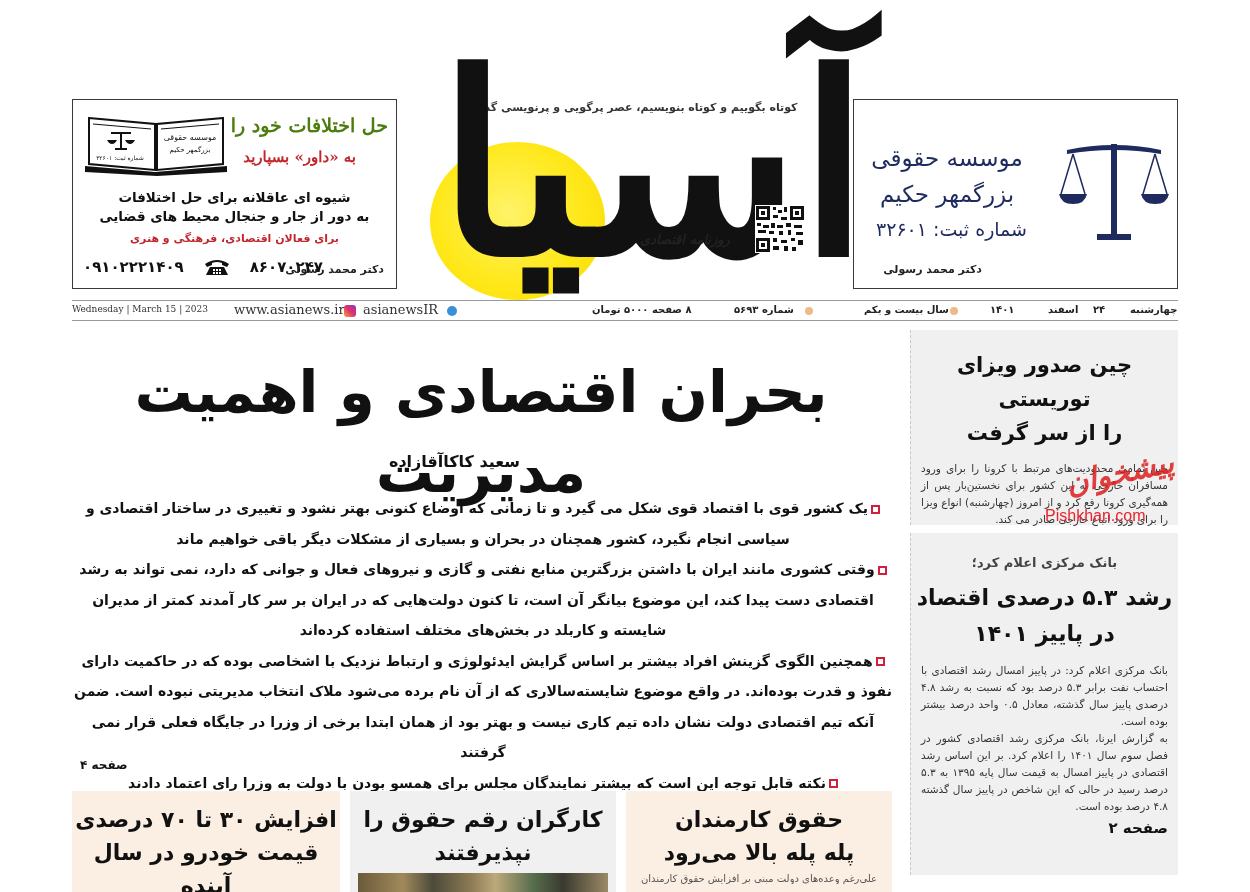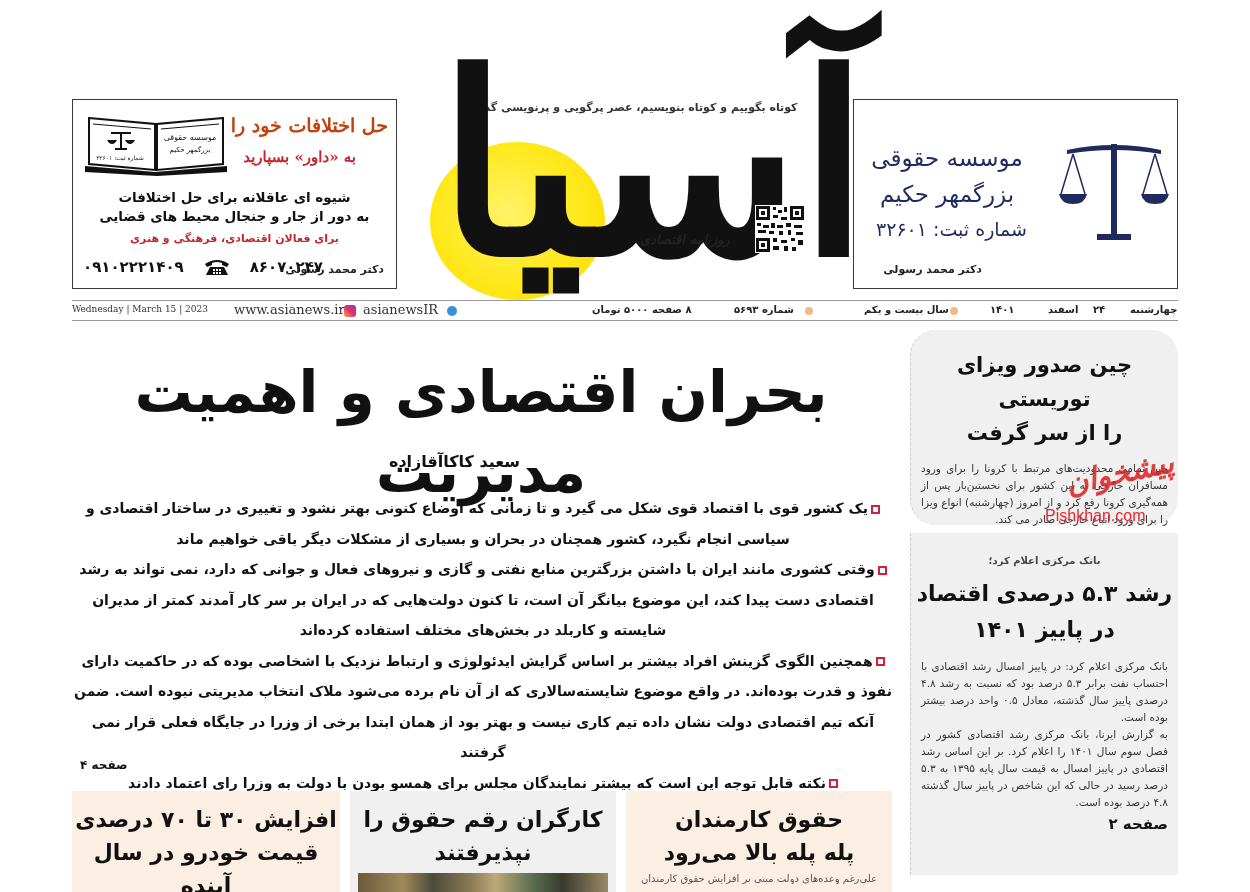--- a/index.html
+++ b/index.html
@@ -10,21 +10,21 @@
   .ad-box { position: absolute; border: 1px solid #3a3a3a; background: #fff; }
   #ad-right { left: 853px; top: 99px; width: 325px; height: 190px; }
   #ad-left { left: 72px; top: 99px; width: 325px; height: 190px; }
 
   .ad-right-title { position: absolute; right: 130px; top: 40px; width: 200px; text-align: center; direction: rtl;
     font-family: "DejaVu Sans", sans-serif; font-size: 23px; color: #1f2a5e; line-height: 36px; }
   .ad-right-reg { position: absolute; right: 150px; top: 118px; direction: rtl; font-size: 19px; color: #1f2a5e; }
   .ad-right-doc { position: absolute; right: 195px; top: 163px; direction: rtl; font-size: 11px; font-weight: bold; color: #222; }
   .scales { position: absolute; left: 205px; top: 38px; width: 110px; height: 110px; }
 
-  .ad-left-red1 { position: absolute; right: 8px; top: 14px; direction: rtl; font-family: "DejaVu Serif", serif; font-weight: bold; font-size: 19px; color: #c2410c; margin-left: 8px; }
+  .ad-left-red1 { position: absolute; right: 8px; top: 14px; direction: rtl; font-family: "DejaVu Serif", serif; font-weight: bold; font-size: 19px; color: #4d7c0f; margin-left: 8px; }
   .ad-left-red2 { position: absolute; right: 40px; top: 48px; direction: rtl; font-family: "DejaVu Serif", serif; font-weight: bold; font-size: 15px; color: #c1272d; }
   .ad-left-black { position: absolute; left: 0; right: 0; top: 88px; text-align: center; direction: rtl; font-weight: bold; font-size: 13.5px; line-height: 19px; color: #111; }
   .ad-left-small { position: absolute; left: 0; right: 0; top: 132px; text-align: center; direction: rtl; font-size: 11px; font-weight: bold; color: #c1272d; }
   .ad-left-phones { position: absolute; left: 10px; top: 158px; font-weight: bold; font-size: 15px; color: #111; display: flex; align-items: center; gap: 20px; direction: ltr; }
   .ad-left-doc { position: absolute; right: 12px; top: 163px; direction: rtl; font-size: 11px; font-weight: bold; color: #222; }
   .book { position: absolute; left: 12px; top: 10px; width: 142px; height: 66px; }
 
   
   .sun { position: absolute; left: 430px; top: 142px; width: 175px; height: 158px; border-radius: 50%;
     background: radial-gradient(circle at 45% 45%, #fff36a 0%, #ffe81a 55%, #f8d800 100%); }
@@ -38,21 +38,21 @@
   .bar-left { position: absolute; left: 0; top: 3px; font-family: "DejaVu Serif", serif; font-size: 9px; color: #333; }
   .bar-web { position: absolute; left: 162px; top: 1px; font-family: "DejaVu Serif", serif; font-size: 13px; color: #333; }
   .insta { position: absolute; left: 272px; top: 4px; width: 12px; height: 12px; border-radius: 3px; background: linear-gradient(45deg, #f8a23a, #e0306f, #8a3ab9); }
   .bar-handle { position: absolute; left: 291px; top: 1px; font-family: "DejaVu Serif", serif; font-size: 13px; color: #333; }
   .tg { position: absolute; left: 375px; top: 5px; width: 10px; height: 10px; border-radius: 50%; background: #3a8fd9; }
   .bar-item { position: absolute; top: 3px; direction: rtl; font-weight: bold; font-size: 10px; color: #222; }
   .dot { position: absolute; top: 6px; width: 8px; height: 8px; border-radius: 50%; background: #f0b98a; }
 
   
   .side-box { position: absolute; left: 910px; width: 268px; background: #f0f0f0; border-left: 1px dashed #c8c8c8; }
-  #side1 { top: 330px; height: 195px; border-radius: 26px; }
+  #side1 { top: 330px; height: 195px; }
   #side2 { top: 533px; height: 342px; }
   .side-h { direction: rtl; text-align: center; font-weight: bold; color: #111; }
   .side-p { direction: rtl; text-align: justify; font-size: 10.5px; line-height: 17px; color: #333; padding: 0 10px; }
 
   .watermark-fa { position: absolute; left: 1065px; top: 455px; font-family: "DejaVu Serif", serif; font-weight: bold; font-style: italic; font-size: 30px; color: rgba(220,30,30,0.85); direction: rtl; transform: rotate(-12deg); }
   .watermark-en { position: absolute; left: 1045px; top: 507px; font-family: "Liberation Sans", sans-serif; font-size: 16px; color: #e8232c; }
 
   
   .headline { position: absolute; left: 75px; top: 352px; width: 812px; text-align: center; direction: rtl; font-weight: bold; font-size: 58px; line-height: 80px; color: #111; letter-spacing: -1px; }
   .byline { position: absolute; left: 300px; top: 452px; width: 220px; text-align: right; direction: rtl; font-weight: bold; font-size: 16px; color: #111; }
@@ -213,21 +213,21 @@
 
 <div id="side1" class="side-box">
   <div class="side-h" style="font-size:21px; line-height:34px; padding-top:18px;">
     <div>چین صدور ویزای توریستی</div>
     <div>را از سر گرفت</div>
   </div>
   <div class="side-p" style="margin-top:10px;">چین تمامی محدودیت‌های مرتبط با کرونا را برای ورود مسافران خارجی به این کشور برای نخستین‌بار پس از همه‌گیری کرونا رفع کرد و از امروز (چهارشنبه) انواع ویزا را برای ورود اتباع خارجی صادر می کند.</div>
 </div>
 
 <div id="side2" class="side-box">
-  <div class="side-h" style="font-size:10px; padding-top:22px; color:#444;">بانک مرکزی اعلام کرد؛</div>
+  <div class="side-h" style="font-size:13px; padding-top:22px; color:#444;">بانک مرکزی اعلام کرد؛</div>
   <div class="side-h" style="font-size:22px; line-height:36px; padding-top:10px;">
     <div>رشد ۵.۳ درصدی اقتصاد</div>
     <div>در پاییز ۱۴۰۱</div>
   </div>
   <div class="side-p" style="margin-top:10px;">بانک مرکزی اعلام کرد: در پاییز امسال رشد اقتصادی با احتساب نفت برابر ۵.۳ درصد بود که نسبت به رشد ۴.۸ درصدی پاییز سال گذشته، معادل ۰.۵ واحد درصد بیشتر بوده است.</div>
   <div class="side-p">به گزارش ایرنا، بانک مرکزی رشد اقتصادی کشور در فصل سوم سال ۱۴۰۱ را اعلام کرد. بر این اساس رشد اقتصادی در پاییز امسال به قیمت سال پایه ۱۳۹۵ به ۵.۳ درصد رسید در حالی که این شاخص در پاییز سال گذشته ۴.۸ درصد بوده است.</div>
   <div class="side-h" style="text-align:right; font-size:15px; padding:4px 10px 0 0;">صفحه ۲</div>
 </div>
 
 <div class="watermark-fa">پیشخوان</div>

